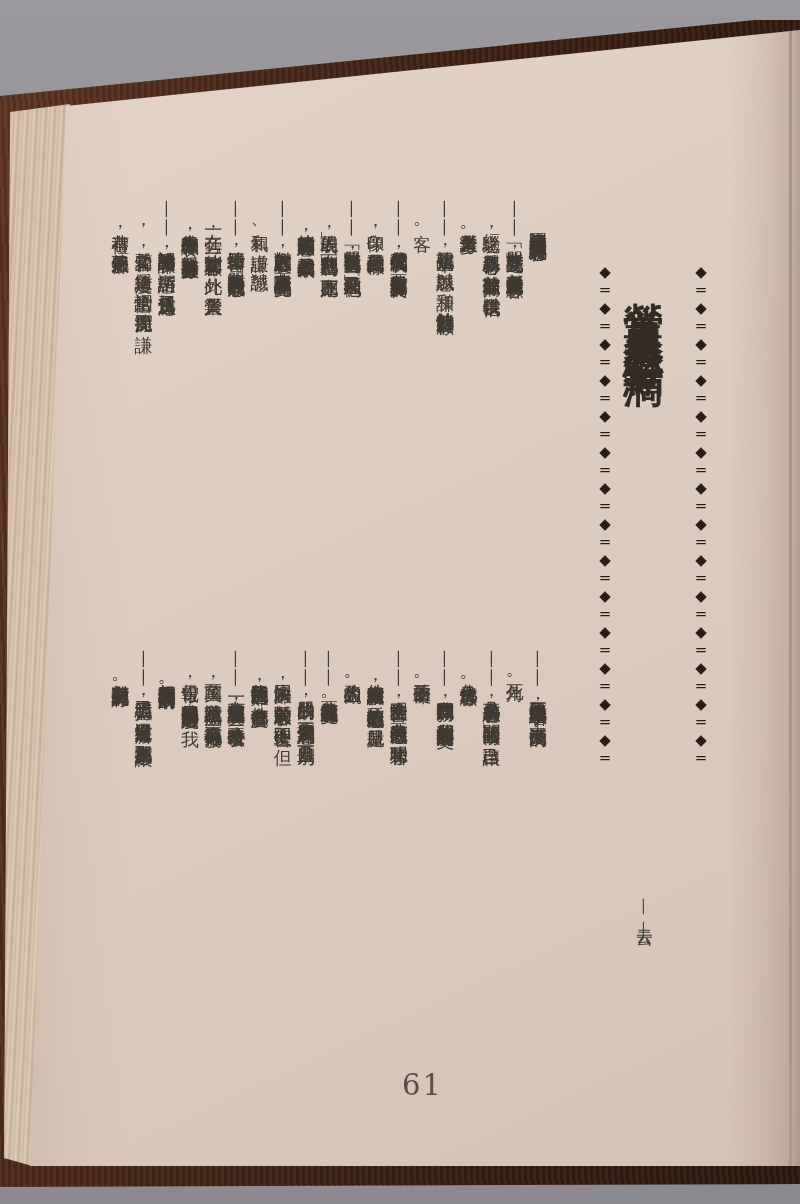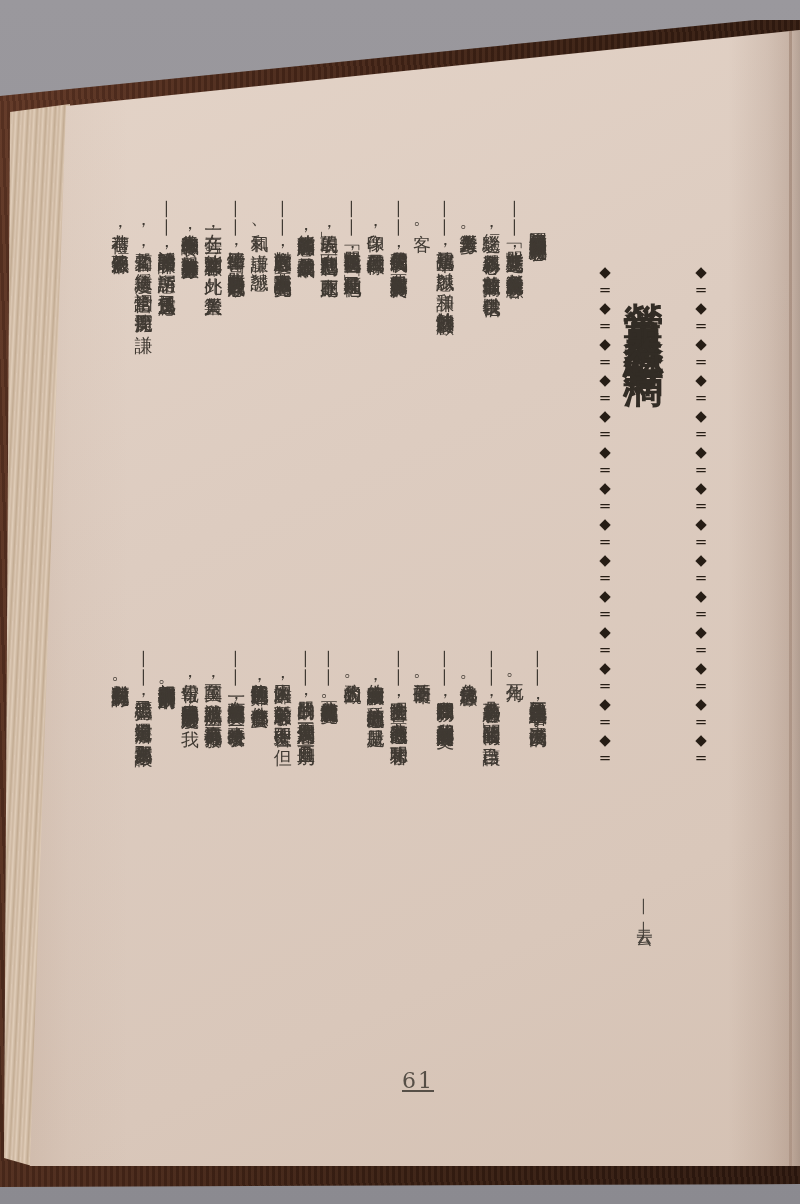--- a/index.html
+++ b/index.html
@@ -69,21 +69,21 @@
     writing-mode:vertical-rl;text-orientation:mixed;
     font-size:18px;letter-spacing:0.5px;color:var(--text,#403a33);
   }
   .register.top{top:200px;height:452px;}
   .register.bottom{top:650px;height:458px;}
   .col{line-height:23.2px;}
   .col.cont{padding-top:20px;}
 
   .pageno{
     position:absolute;left:402px;top:1068px;
-    font-size:22px;letter-spacing:2px;color:#564f47;text-decoration:underline;
+    font-size:29px;letter-spacing:2px;color:#564f47;
   }
 </style>
 </head>
 <body style="--text: #403a33; --title: #322c25;">
 
 <div class="scene">
   <div class="cover"></div>
   <div class="edges"></div>
   <div class="page">
     <div class="gutter"></div>

